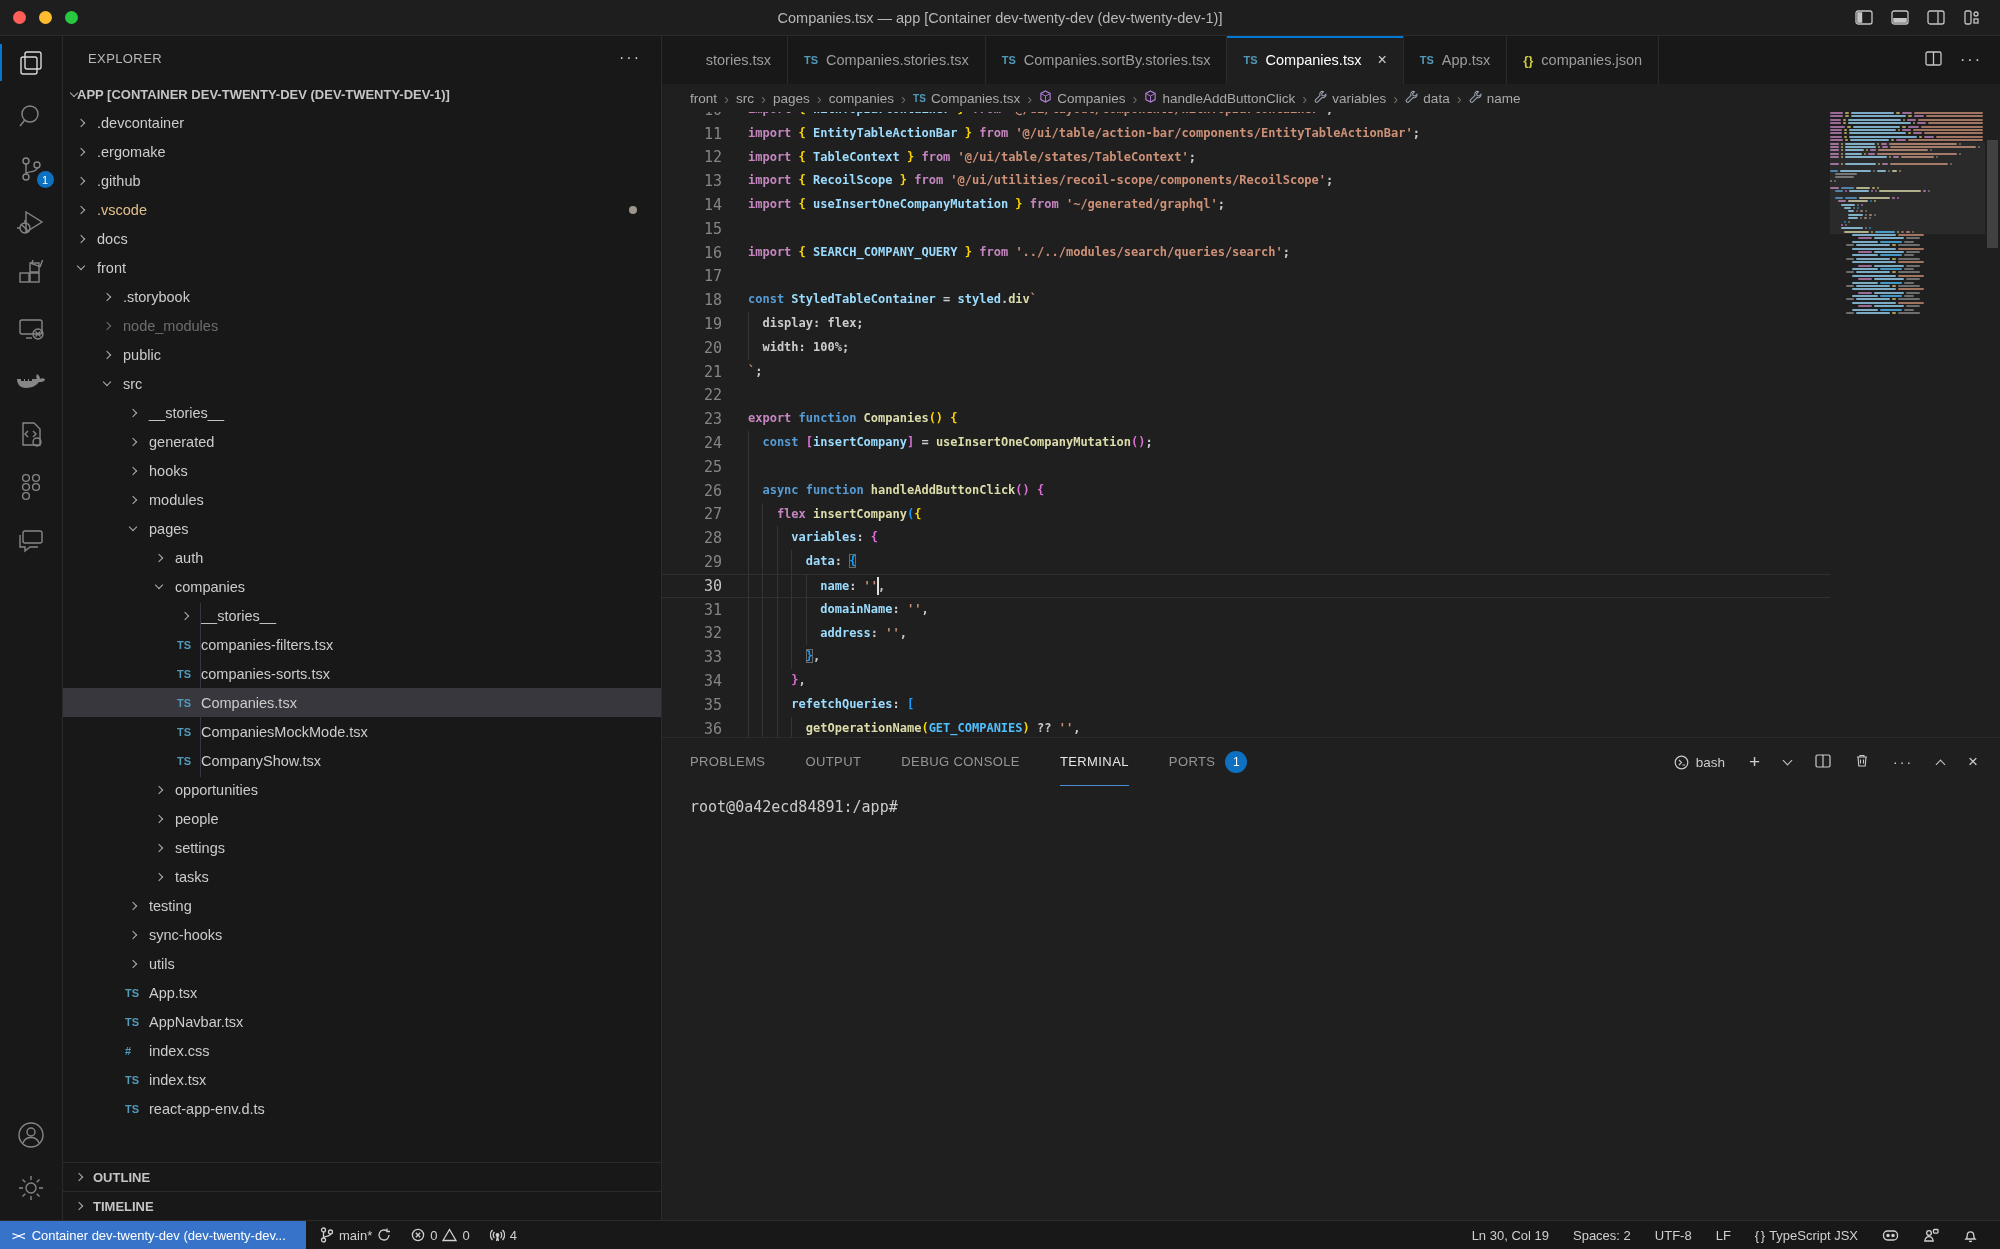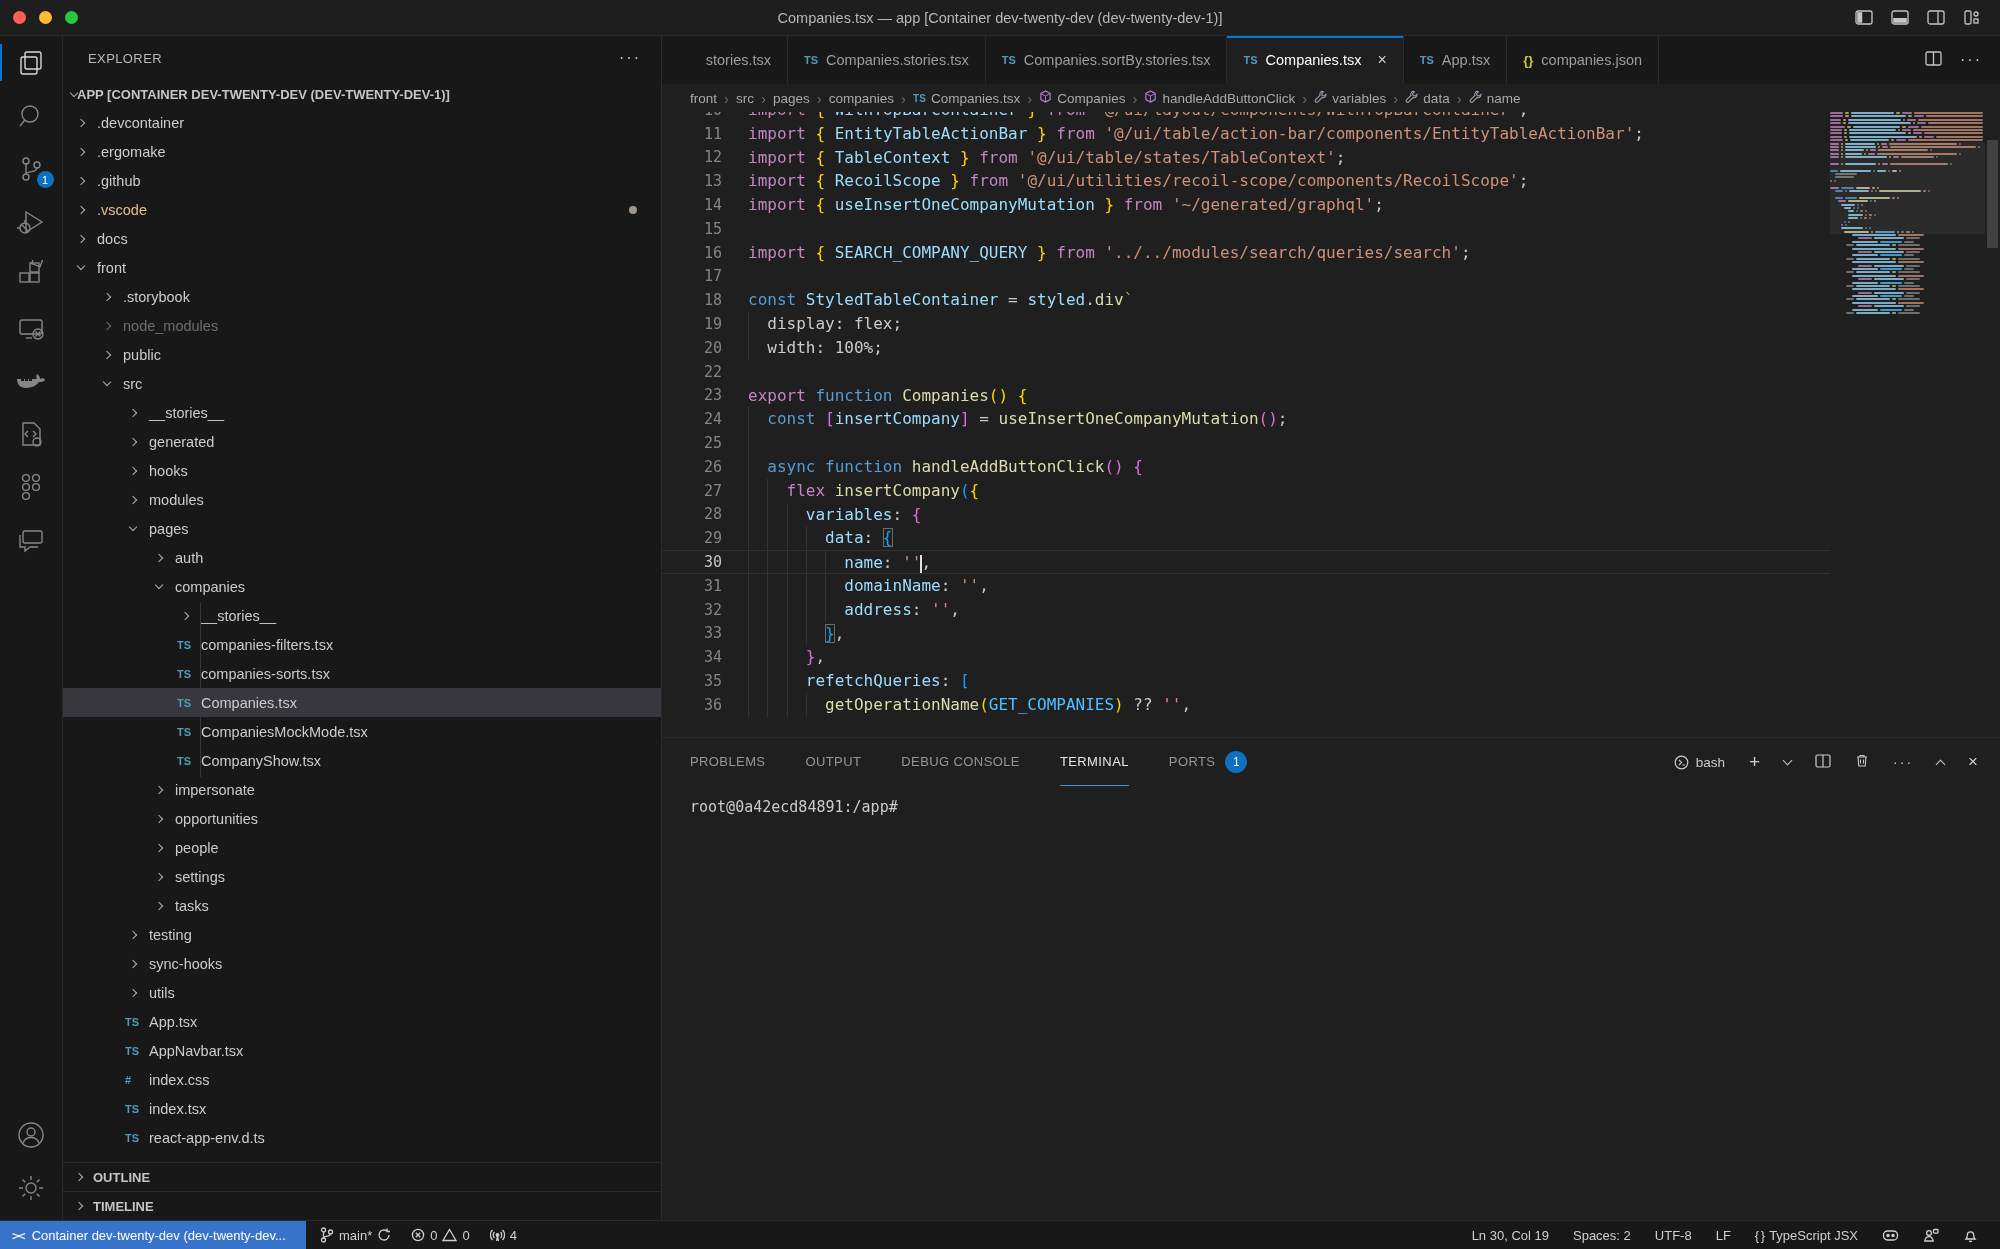--- a/index.html
+++ b/index.html
@@ -62,21 +62,21 @@
   .breadcrumbs { height:28px; display:flex; align-items:center; font-size:13.5px; color:#a9a9a9; padding-left:28px; gap:4px; background:#1f1f1f; white-space:nowrap; }
   .bc-item { display:flex; align-items:center; gap:5px; }
   .bc-sep { color:#6e6e6e; font-size:15px; padding:0 3px; }
   .bc-ts { font-size:10px; font-weight:bold; color:#519aba; }
 
   
   .code-wrap { flex:1; position:relative; overflow:hidden; }
   .code-inner { position:absolute; top:-14px; left:0; right:170px; }
   .code-line { position:relative; height:23.8px; display:flex; align-items:center; }
   .code-line .gut { width:86px; flex:none; text-align:right; padding-right:26px; font-family:"DejaVu Sans Mono", monospace; font-size:15px; color:#858585; }
-  .code-line .src { position:relative; flex:1; height:100%; font-family:"DejaVu Sans Mono", monospace; font-size:16px; line-height:23.8px; white-space:pre; color:#cccccc; }
+  .code-line .src { position:relative; flex:1; height:100%; font-family:"DejaVu Sans Mono", monospace; font-size:12px; line-height:23.8px; white-space:pre; color:#cccccc;font-weight:bold; }
   .code-line.current { border-top:1px solid #303031; border-bottom:1px solid #303031; }
   .code-line.current .gut { color:#c6c6c6; }
   .iguide { position:absolute; top:0; bottom:0; width:1px; background:#333338; }
   .c-k1{color:#c586c0} .c-k2{color:#569cd6} .c-id{color:#9cdcfe} .c-fn{color:#dcdcaa}
   .c-str{color:#ce9178} .c-tx{color:#cccccc} .c-b1{color:#ffd700} .c-b2{color:#da70d6}
   .c-b3{color:#179fff} .c-c4{color:#4fc1ff}
   .tok-box { outline:1px solid #6a6a6a; outline-offset:-1px; }
   .cursor { display:inline-block; width:2px; height:18px; background:#e0e0e0; vertical-align:middle; margin:0 -1px; }
 
   .minimap { position:absolute; top:0; right:15px; width:155px; bottom:0; overflow:hidden; }
@@ -375,26 +375,20 @@
             <span class="ficon">TS</span>
             <span>Companies.tsx</span>
           </div>
           <div class="trow" style="padding-left:114px">
             <span class="ficon">TS</span>
             <span>CompaniesMockMode.tsx</span>
           </div>
           <div class="trow" style="padding-left:114px">
             <span class="ficon">TS</span>
             <span>CompanyShow.tsx</span>
-          </div>
-          <div class="trow" style="padding-left:88px">
-            <span class="chev">
-              <i></i>
-            </span>
-            <span>impersonate</span>
           </div>
           <div class="trow" style="padding-left:88px">
             <span class="chev">
               <i></i>
             </span>
             <span>opportunities</span>
           </div>
           <div class="trow" style="padding-left:88px">
             <span class="chev">
               <i></i>
@@ -602,20 +596,24 @@
             </div>
             <div class="code-line">
               <span class="gut">19</span>
               <span class="src"><span class="iguide" style="left:calc(0ch)"></span><span class="c-tx">  display: flex;</span></span>
             </div>
             <div class="code-line">
               <span class="gut">20</span>
               <span class="src"><span class="iguide" style="left:calc(0ch)"></span><span class="c-tx">  width: 100%;</span></span>
             </div>
             <div class="code-line">
+              <span class="gut">21</span>
+              <span class="src"><span class="c-str">`</span><span class="c-tx">;</span></span>
+            </div>
+            <div class="code-line">
               <span class="gut">22</span>
               <span class="src"></span>
             </div>
             <div class="code-line">
               <span class="gut">23</span>
               <span class="src"><span class="c-k1">export</span><span class="c-k2"> function</span><span class="c-fn"> Companies</span><span class="c-b1">()</span><span class="c-tx"> </span><span class="c-b1">{</span></span>
             </div>
             <div class="code-line">
               <span class="gut">24</span>
               <span class="src"><span class="iguide" style="left:calc(0ch)"></span><span class="c-k2">  const</span><span class="c-tx"> </span><span class="c-b2">[</span><span class="c-id">insertCompany</span><span class="c-b2">]</span><span class="c-tx"> = </span><span class="c-fn">useInsertOneCompanyMutation</span><span class="c-b2">()</span><span class="c-tx">;</span></span>

